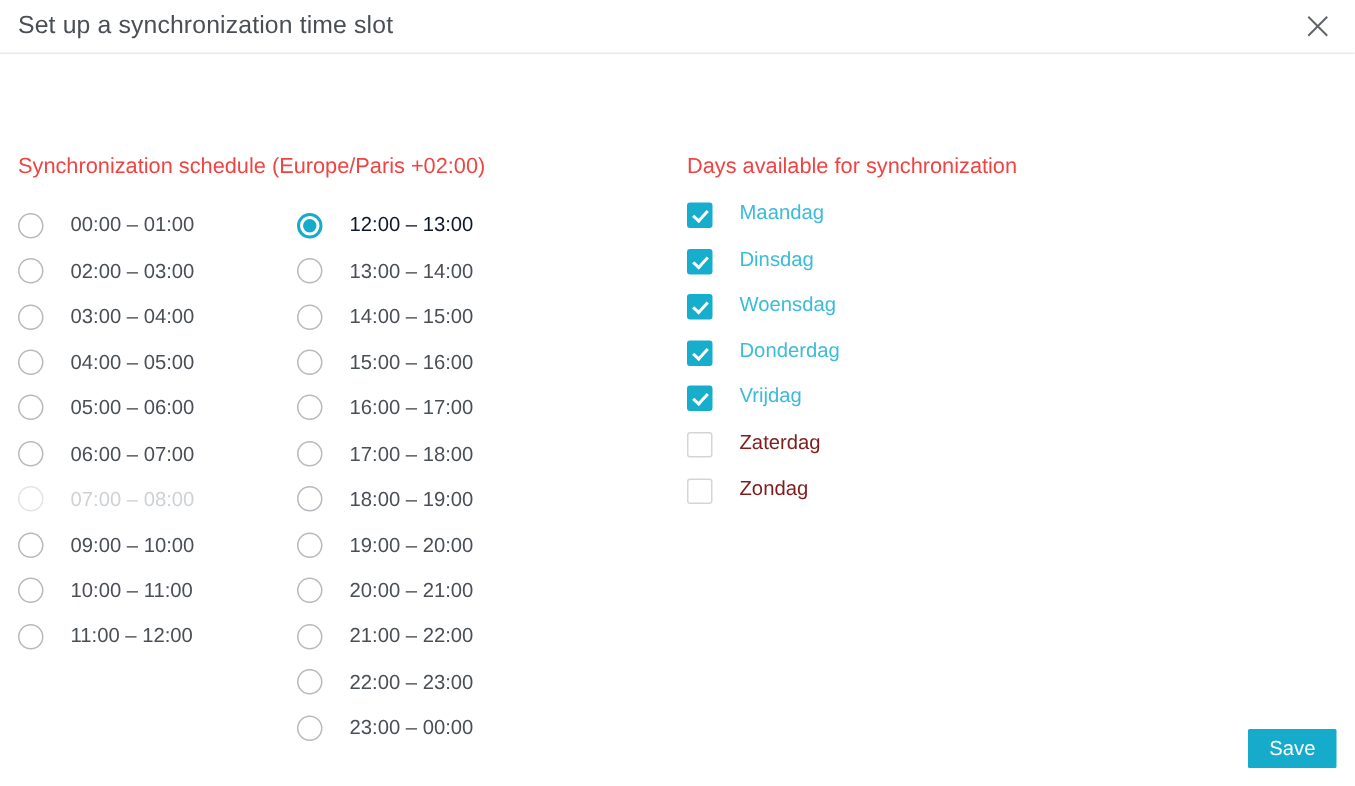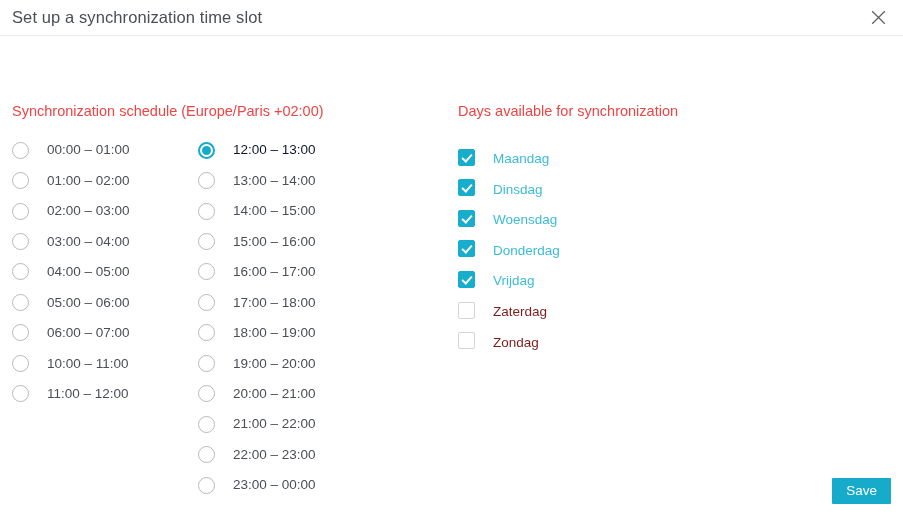--- a/index.html
+++ b/index.html
@@ -129,21 +129,21 @@
 
   
   #days-column {
     position: absolute;
     left: 458px;
     top: 99px;
   }
   .day-row {
     height: 30.6px;
     display: flex;
-    align-items: flex-end;
+    align-items: flex-start;
     cursor: pointer;
   }
   .checkbox {
     width: 17px;
     height: 17px;
     border-radius: 2px;
     border: 1.5px solid #d3d6d9;
     box-sizing: border-box;
     background: #ffffff;
     flex: 0 0 auto;
@@ -170,21 +170,21 @@
     color: #7f1d1d;
     white-space: nowrap;
     line-height: 1;
   }
   .day-row.checked .day-label { color: #3bbcd8; }
 
   
   .dialog-footer {
     position: absolute;
     right: 12px;
-    bottom: 20px;
+    bottom: 12px;
   }
   .save-button {
     background: #16abcb;
     color: #ffffff;
     border: none;
     font-family: "Liberation Sans", sans-serif;
     font-size: 13.5px;
     padding: 0 14px;
     height: 26px;
     line-height: 26px;
@@ -212,41 +212,45 @@
 
   <div id="days-heading" class="section-heading">Days available for synchronization</div>
 
   <div id="slot-column-1" class="slot-column">
       <div class="slot-row">
         <span class="radio"></span>
         <span class="slot-label">00:00 – 01:00</span>
       </div>
       <div class="slot-row">
         <span class="radio"></span>
-        <span class="slot-label">01:00 – 02:00</span>
-      </div>
-      <div class="slot-row">
-        <span class="radio"></span>
         <span class="slot-label">02:00 – 03:00</span>
       </div>
       <div class="slot-row">
         <span class="radio"></span>
         <span class="slot-label">03:00 – 04:00</span>
       </div>
       <div class="slot-row">
         <span class="radio"></span>
         <span class="slot-label">04:00 – 05:00</span>
       </div>
       <div class="slot-row">
         <span class="radio"></span>
         <span class="slot-label">05:00 – 06:00</span>
       </div>
       <div class="slot-row">
         <span class="radio"></span>
         <span class="slot-label">06:00 – 07:00</span>
+      </div>
+      <div class="slot-row disabled">
+        <span class="radio"></span>
+        <span class="slot-label">07:00 – 08:00</span>
+      </div>
+      <div class="slot-row">
+        <span class="radio"></span>
+        <span class="slot-label">09:00 – 10:00</span>
       </div>
       <div class="slot-row">
         <span class="radio"></span>
         <span class="slot-label">10:00 – 11:00</span>
       </div>
       <div class="slot-row">
         <span class="radio"></span>
         <span class="slot-label">11:00 – 12:00</span>
       </div>
     </div>

